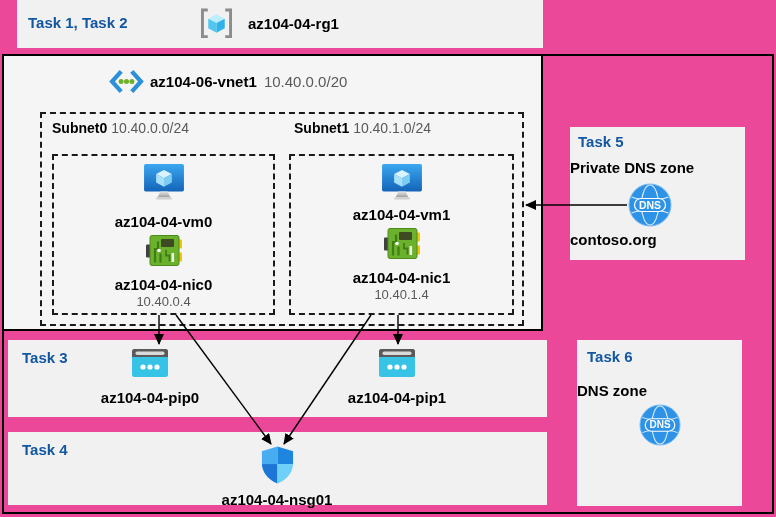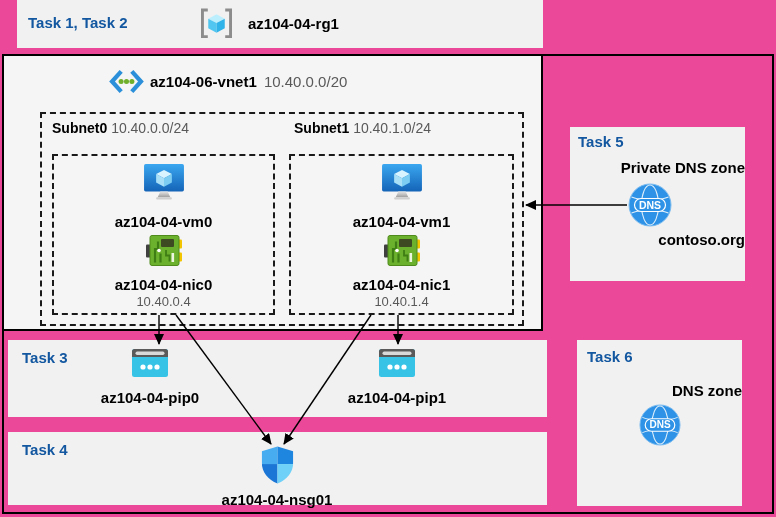--- a/index.html
+++ b/index.html
@@ -10,21 +10,21 @@
   .frame{position:absolute;border:2px solid var(--line_black,#000);box-sizing:border-box;background:transparent;}
   .vnetbox{position:absolute;border:2px solid var(--line_black,#000);box-sizing:border-box;background:var(--vnet_fill,#F5F5F5);}
   .dashed{position:absolute;border:2px dashed #1a1a1a;box-sizing:border-box;}
   .tasklabel{color:var(--task_label_blue,#1257A0);font-weight:bold;font-size:15px;white-space:nowrap;}
   .name{font-weight:bold;font-size:15px;color:#000;white-space:nowrap;}
   .muted{font-weight:normal;color:var(--muted_text,#595959);}
   .subnetlabel{font-size:14px;font-weight:bold;white-space:nowrap;}
   .subnetlabel .muted{font-size:14px;}
   .ip{font-size:13px;color:var(--muted_text,#595959);margin-top:1px;}
   .colcenter{display:flex;flex-direction:column;align-items:center;}
-  .centerx{left:0;right:0;text-align:right;}
+  .centerx{left:0;right:10px;text-align:left;}
   .group{position:absolute;width:130px;display:flex;flex-direction:column;align-items:center;}
   .arrows{position:absolute;left:0;top:0;pointer-events:none;}
   svg text{font-family:"Liberation Sans",sans-serif;}
   .dnsc{fill:var(--dns_blue,#2E93E6);}
 </style>
 </head>
 <body>
 
 <div class="canvas">
 
@@ -114,41 +114,41 @@
       <div>
         <svg width="42" height="38" viewBox="0 0 40 36">
           <rect x="1" y="0" width="38" height="26" rx="1.6" fill="url(#vmg)"></rect>
           <polygon points="20,5.5 27.5,9.5 20,13.5 12.5,9.5" fill="#D9F4FF"></polygon>
           <polygon points="12.5,9.5 20,13.5 20,21.5 12.5,17.5" fill="#A9E0F8"></polygon>
           <polygon points="27.5,9.5 20,13.5 20,21.5 27.5,17.5" fill="#7CCDF1"></polygon>
           <polygon points="16.5,26 23.5,26 26,31.5 14,31.5" fill="url(#stg)"></polygon>
           <rect x="12.5" y="31.5" width="15" height="2.2" rx="1" fill="#CFCFCF"></rect>
         </svg>
       </div>
-      <div class="name" style="margin-top:7px;">az104-04-vm1</div>
+      <div class="name" style="">az104-04-vm1</div>
       <div style="margin-top:5px;">
         <svg width="38" height="33" viewBox="0 0 38 32">
           <rect x="1" y="9" width="5" height="13" rx="1" fill="#404040"></rect>
           <rect x="32" y="4" width="5" height="9" rx="1" fill="#F2C500"></rect>
           <rect x="32" y="17" width="5" height="9" rx="1" fill="#F2C500"></rect>
           <rect x="5" y="0" width="29" height="30" rx="2" fill="#6CB12D" stroke="#4E8A1C" stroke-width="1"></rect>
           <rect x="16" y="3.5" width="13" height="8" rx="1" fill="#3E4A22"></rect>
           <path d="M10,27 V13.5 H13 V6" stroke="#3F7D15" stroke-width="2.2" fill="none"></path>
           <path d="M15.5,27 V18" stroke="#3F7D15" stroke-width="2.2" fill="none"></path>
           <path d="M21,14.5 V20 H24.5 V26" stroke="#3F7D15" stroke-width="1.8" fill="none"></path>
           <circle cx="14" cy="15" r="1.8" fill="#fff"></circle>
           <rect x="26.5" y="17.5" width="2.6" height="9" fill="#EDF7E0"></rect>
         </svg>
       </div>
       <div class="name" style="margin-top:4px;">az104-04-nic1</div>
       <div class="ip">10.40.1.4</div>
     </div>
   </div>
 
-  <div class="panel" style="left:570px;top:127px;width:175px;height:154px;">
+  <div class="panel" style="left:570px;top:127px;width:175px;height:133px;">
     <div class="abs tasklabel" style="left:8px;top:6px;">Task 5</div>
     <div class="abs name centerx" style="top:32px;">Private DNS zone</div>
     <div class="abs" style="left:58px;top:56px;">
       <svg width="44" height="44" viewBox="0 0 44 44">
         <circle cx="22" cy="22" r="21" class="dnsc" stroke="#7CBCF0" stroke-width="1"></circle>
         <g stroke="#fff" stroke-width="1.1" fill="none" opacity="0.85">
           <ellipse cx="22" cy="22" rx="8.5" ry="20"></ellipse>
           <path d="M3.5,14 C13,18 31,18 40.5,14"></path>
           <path d="M3.5,30 C13,26 31,26 40.5,30"></path>
         </g>

